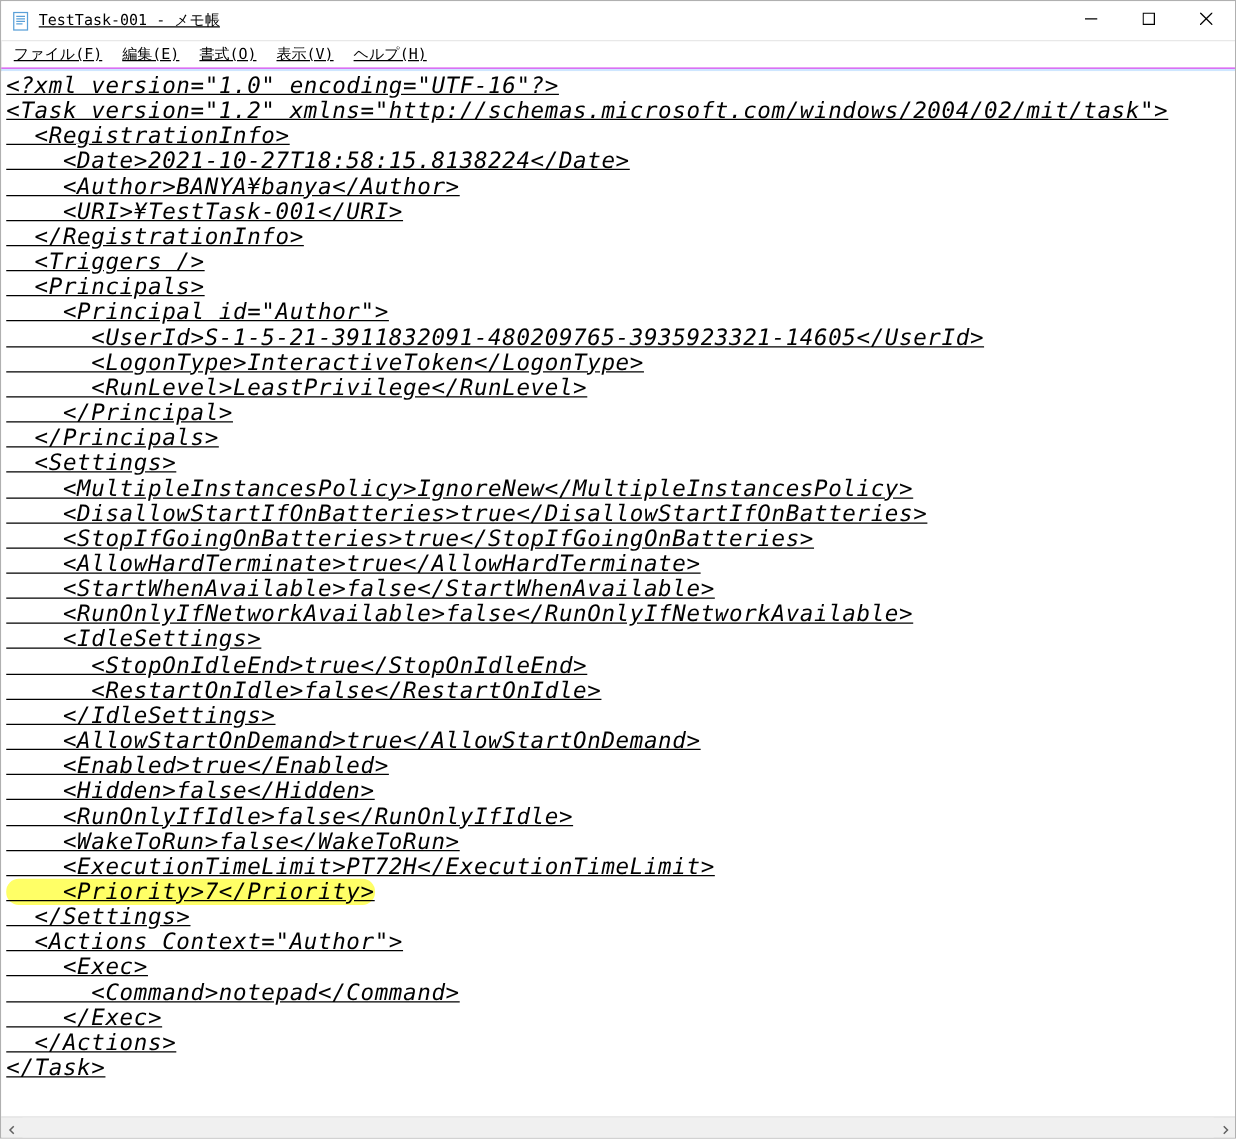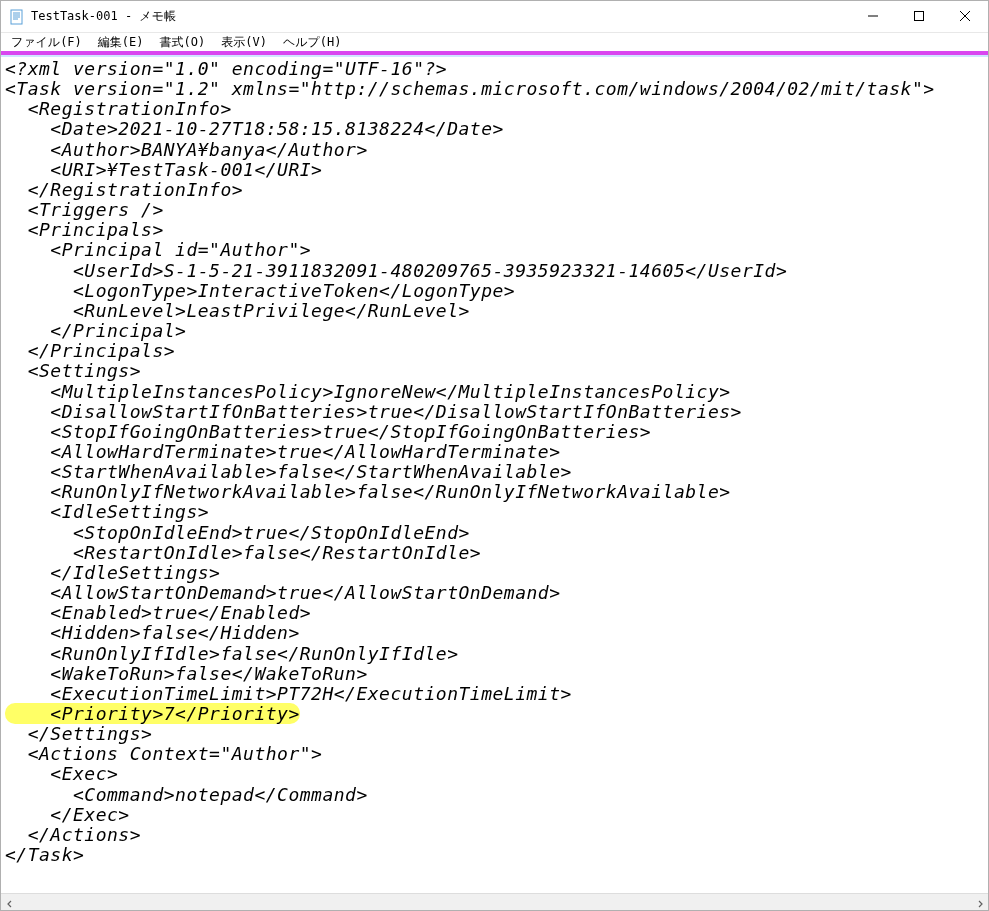--- a/index.html
+++ b/index.html
@@ -1,24 +1,24 @@
 <!DOCTYPE html>
 <html><head>
 <meta charset="utf-8">
 <style>
   * { box-sizing: border-box; }
   html, body { margin: 0; padding: 0; width: 989px; height: 911px; font-family: "MS Gothic", "Meiryo", "Yu Gothic", monospace; overflow: hidden; }
-  .window { width: 989px; height: 911px; border: 1px solid #b0b0b0; background: #fff; display: flex; flex-direction: column; }
+  .window { width: 989px; height: 911px; border: 1px solid #b0b0b0; background: #fff; display: flex; flex-direction: column; text-decoration: underline; }
   .titlebar { height: 32px; display: flex; align-items: center; background: #fff; padding: 0 0 0 8px; border-bottom: 1px solid #e8e8e8; }
   .titlebar .icon { width: 16px; height: 16px; margin-right: 6px; display: inline-flex; }
   .titlebar .title { font-size: 12px; color: #000; flex: 1; }
   .win-controls { display: flex; height: 100%; }
   .win-btn { width: 46px; height: 100%; display: flex; align-items: center; justify-content: center; font-size: 10px; color: #000; }
   .win-btn svg { width: 10px; height: 10px; }
-  .menubar { height: 22px; display: flex; align-items: center; padding: 0 2px; border-bottom: 4px solid #d946ef; }
+  .menubar { height: 22px; display: flex; align-items: center; padding: 0 2px; border-bottom: 1px solid #d946ef; }
   .menu-item { font-size: 12px; padding: 2px 8px; color: #000; }
   .top-accent { height: 2px; background: #0a84ff33; }
   .content { flex: 1; overflow: auto; background: #fff; position: relative; }
   pre.code { margin: 0; padding: 2px 4px 20px 4px; font-family: "MS Gothic", "Consolas", monospace; font-size: 18px; font-style: italic; letter-spacing: 0.5px; line-height: 1.12; color: #000; white-space: pre; }
   .hl { background: #ffff66; border-radius: 10px; }
   .scrollbar-h { height: 17px; background: #f0f0f0; border-top: 1px solid #ddd; display: flex; align-items: center; }
   .sb-arrow { width: 17px; height: 17px; display: flex; align-items: center; justify-content: center; color: #606060; }
   .sb-track { flex: 1; height: 100%; background: #f0f0f0; }
   .sb-arrow svg { width: 8px; height: 8px; }
 </style>

